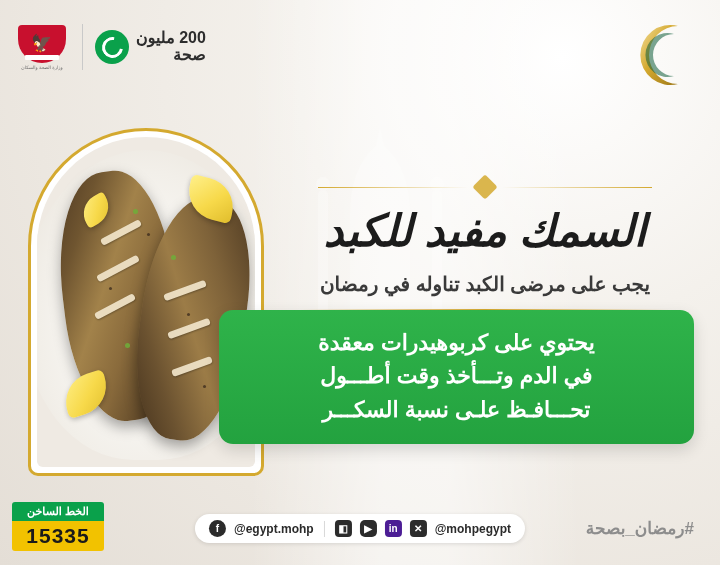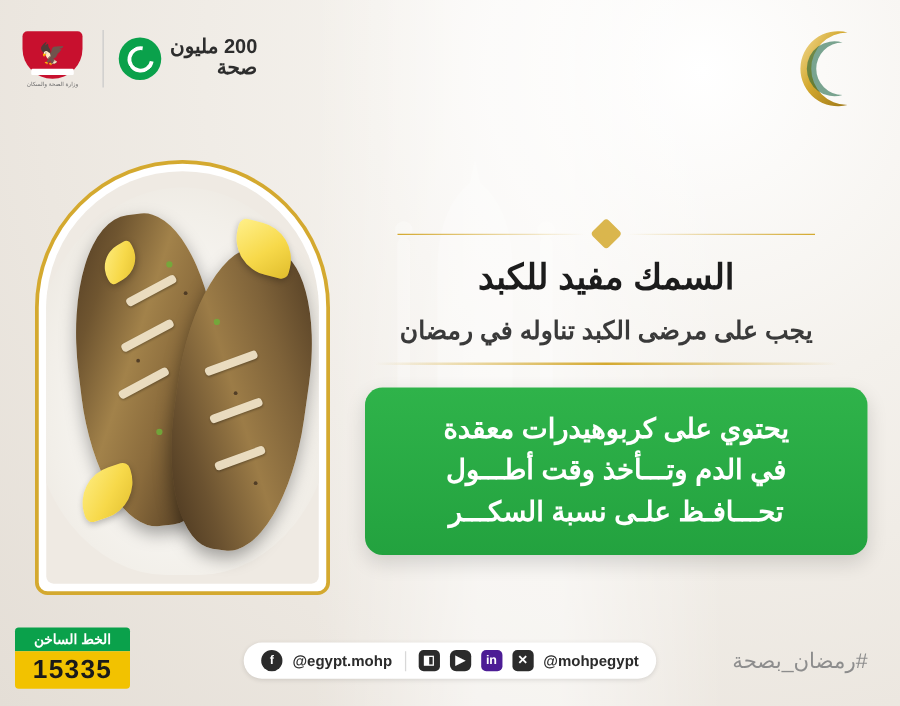--- a/index.html
+++ b/index.html
@@ -255,47 +255,48 @@
   }
   .ornament .dot {
     width: 18px;
     height: 18px;
     background: #d4a92f;
     transform: rotate(45deg);
     border-radius: 3px;
     opacity: 0.85;
   }
   .headline {
-    font-size: 28px;
+    font-size: 44px;
     font-weight: bold;
     color: #1c1c1c;
     letter-spacing: 0.5px;
     line-height: 1.15;
     margin: 0;
+    font-style: italic;
   }
   .subline {
     margin-top: 14px;
     font-size: 20px;
     font-weight: bold;
     color: #3a3a3a;
     line-height: 1.3;
   }
   .rule {
     margin: 12px auto 0;
     width: 370px;
     height: 2px;
     background: linear-gradient(90deg, rgba(212,169,47,0) 0%, #d4a92f 50%, rgba(212,169,47,0) 100%);
   }
 
   
   .green-card {
     position: absolute;
     right: 26px;
     top: 310px;
-    width: 402px;
+    width: 475px;
     border-radius: 14px;
     background: linear-gradient(180deg, #2fb34a 0%, #23a23f 100%);
     color: #ffffff;
     direction: rtl;
     text-align: center;
     padding: 16px 18px 18px;
     box-sizing: border-box;
     box-shadow: 0 6px 16px rgba(0,0,0,0.14);
   }
   .green-card .line {
@@ -379,21 +380,21 @@
   .soc-ico.ig { background: #2b2b2b; }
   .soc-ico.yt { background: #2b2b2b; border-radius: 5px; }
   .soc-ico.li { background: #4c1d95; }
   .soc-ico.x  { background: #2b2b2b; }
   .hashtag {
     position: absolute;
     right: 26px;
     bottom: 26px;
     direction: rtl;
     font-size: 17px;
-    font-weight: normal;
+    font-weight: bold;
     color: #8d8d8d;
   }
 </style>
 </head>
 <body>
 
 <div class="poster">
 
   <div class="mosque-watermark">
     <svg width="160" height="230" viewBox="0 0 160 230" aria-hidden="true">

